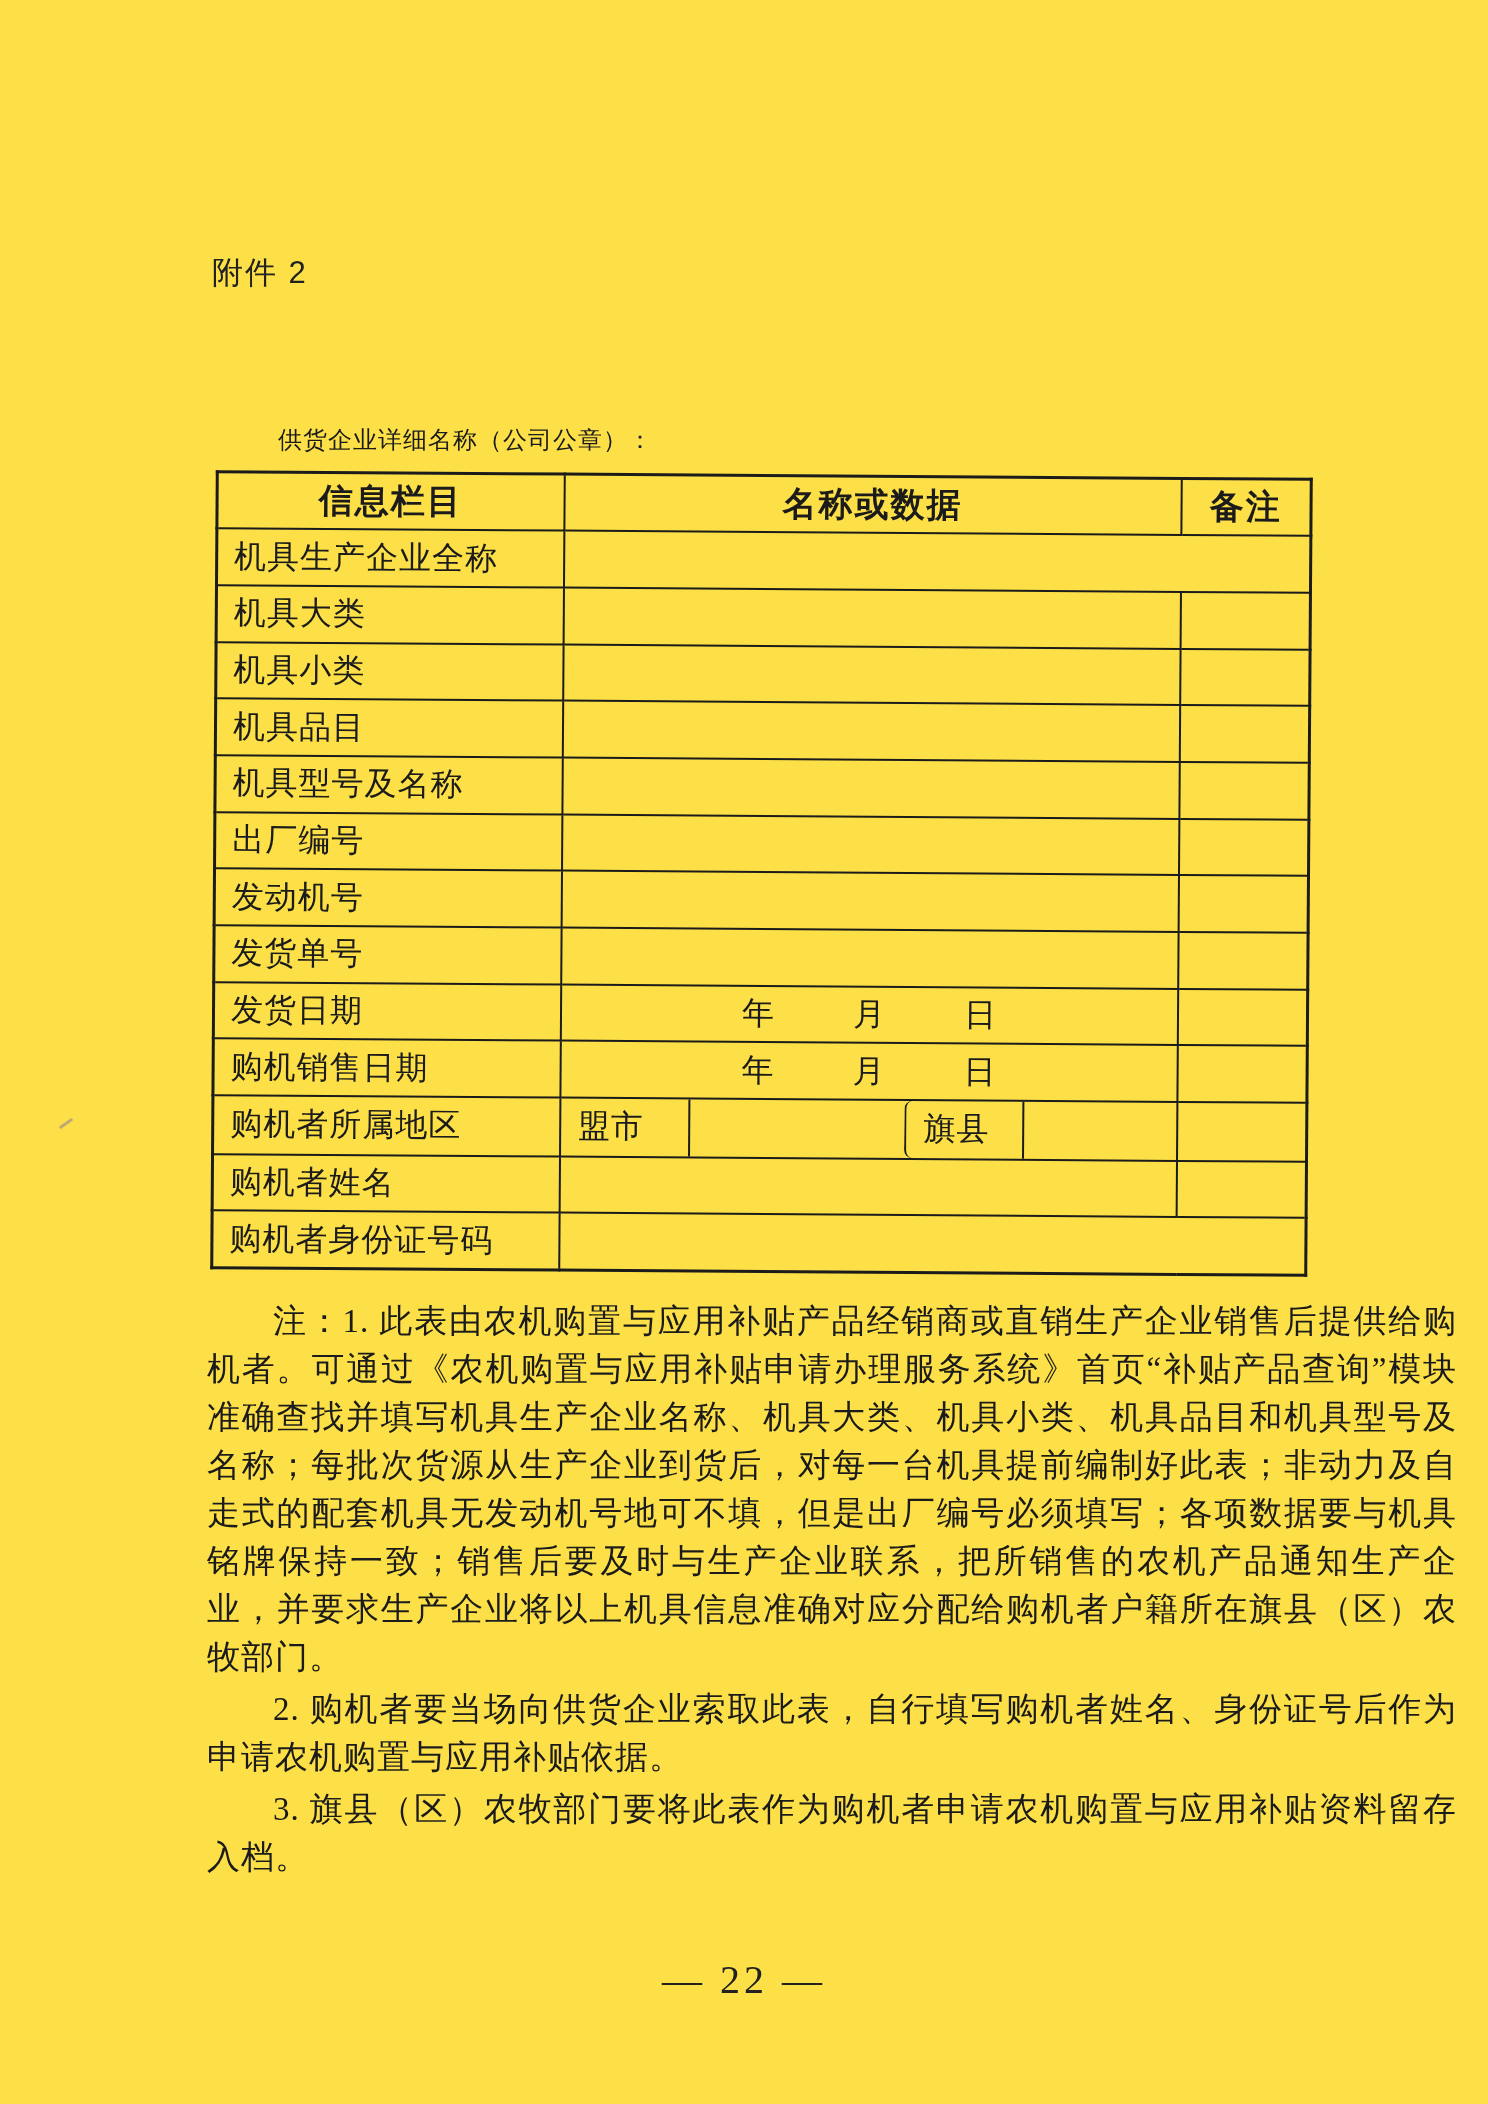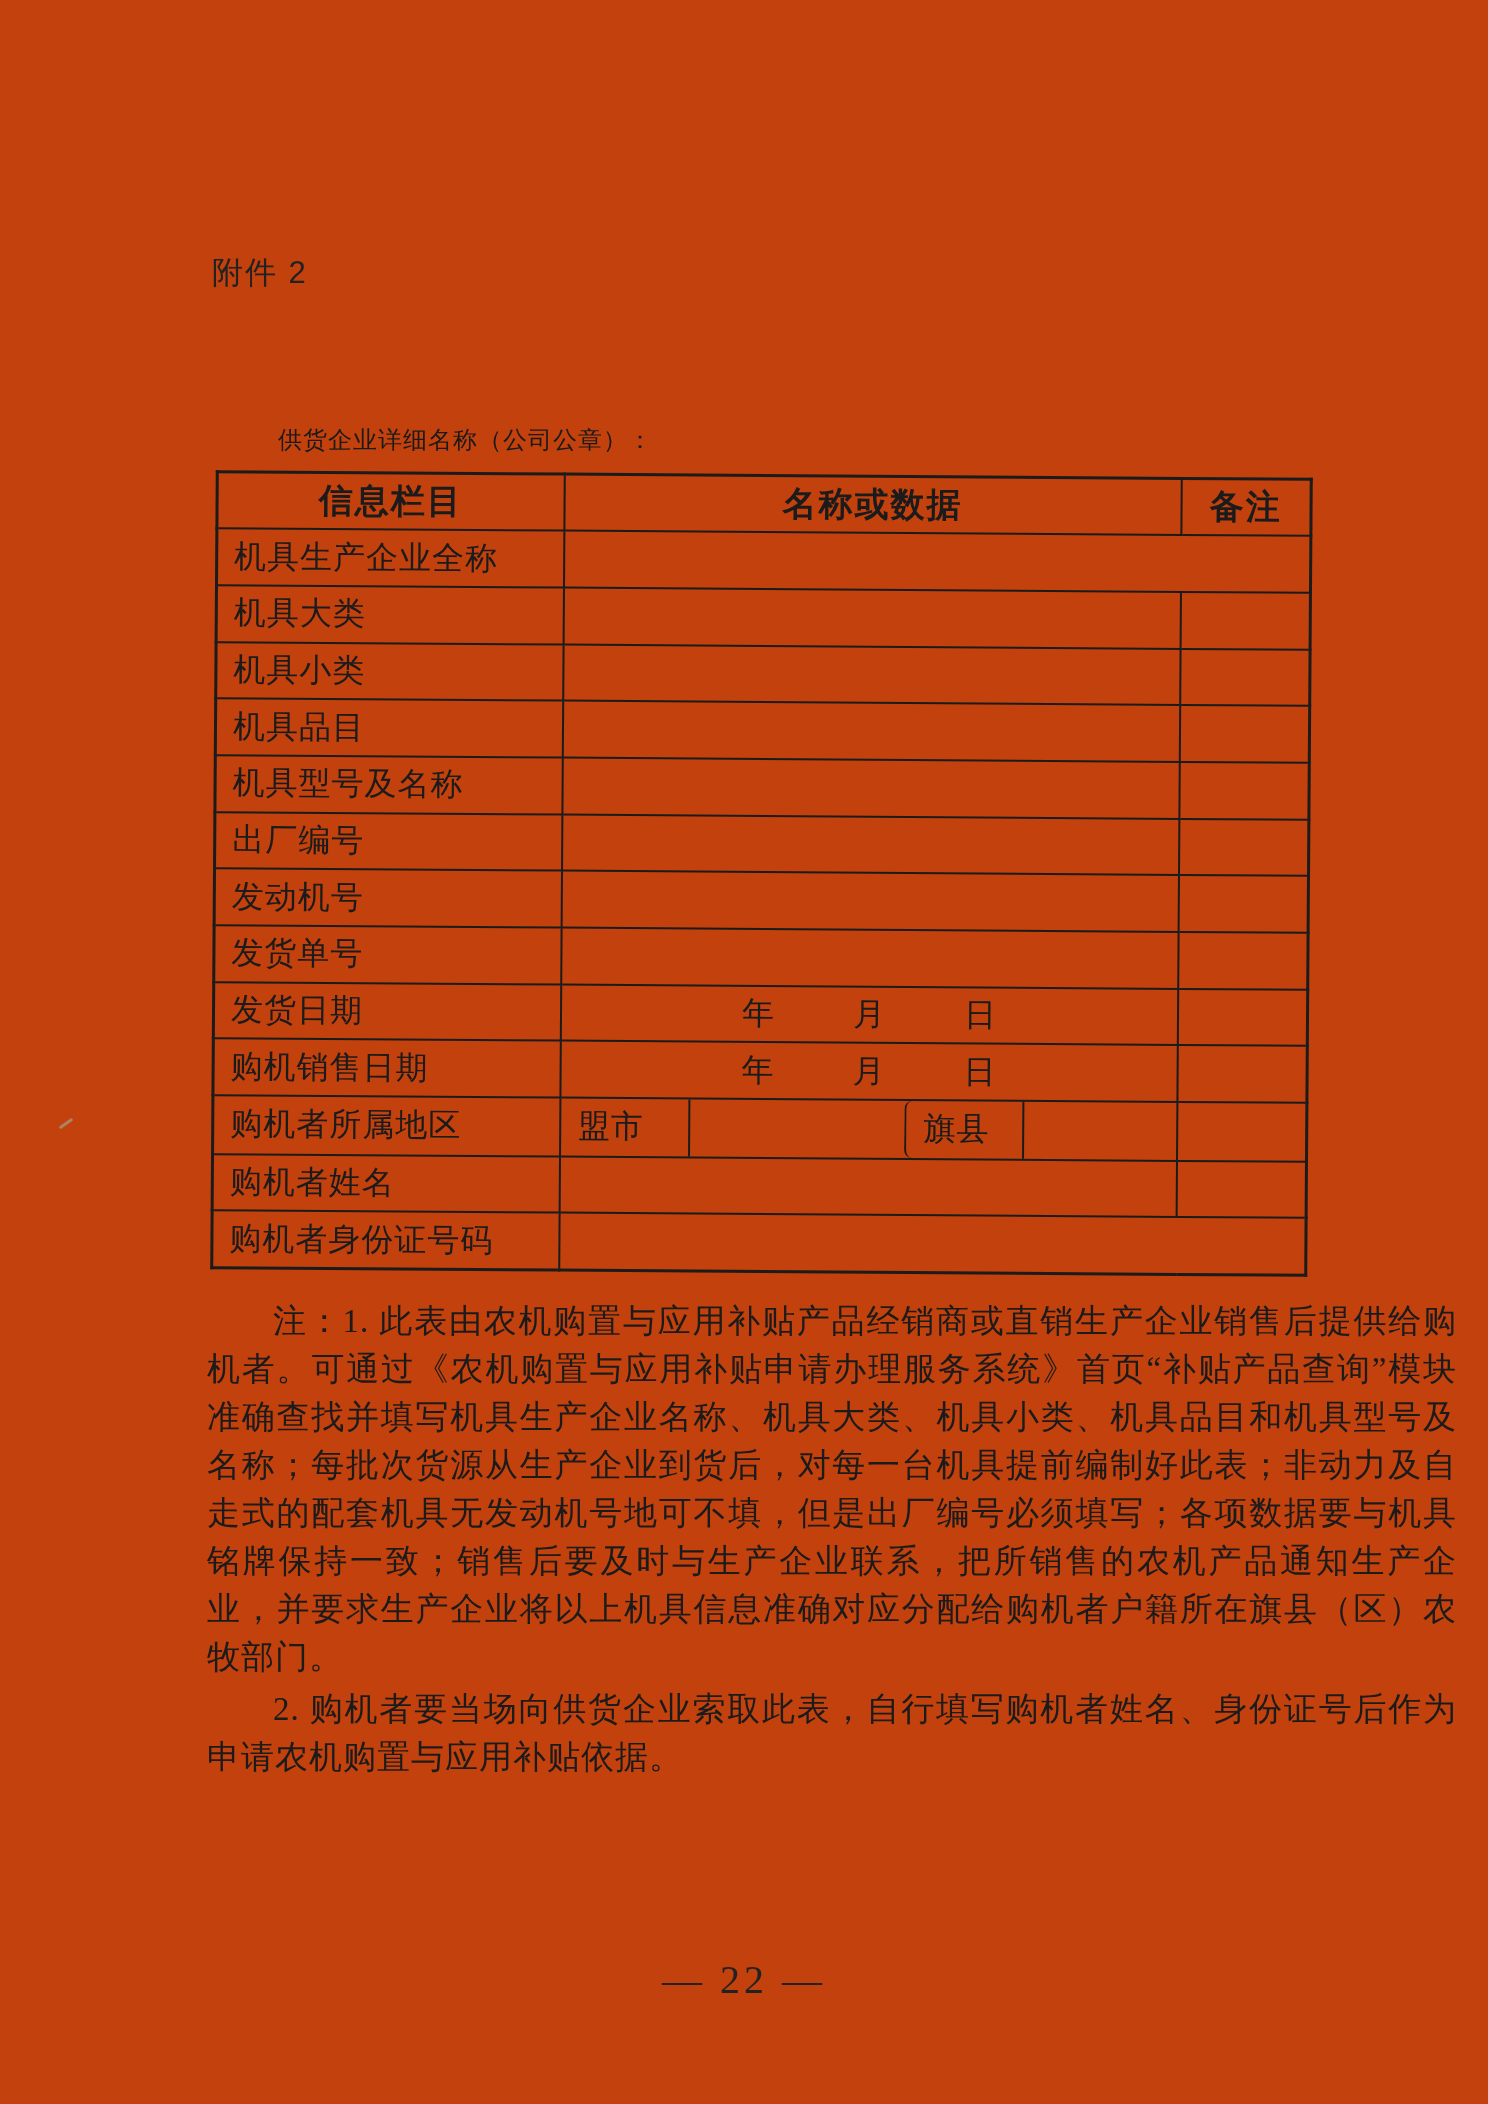--- a/index.html
+++ b/index.html
@@ -2,21 +2,21 @@
 <html><head>
 <meta charset="utf-8">
 <style>
   * { margin: 0; padding: 0; box-sizing: border-box; }
   html, body { background: #e8e8e8; }
   .page {
     position: relative;
     width: 1488px;
     height: 2104px;
     margin: 0 auto;
-    background: #c2410c;
+    background: #fde047;
     overflow: hidden;
     color: #1b1b1b;
     font-family: "Liberation Serif", "DejaVu Serif", serif;
   }
   .attachment {
     position: absolute;
     left: 212px;
     top: 252px;
     font-size: 31px;
     font-family: "Liberation Sans", "DejaVu Sans", sans-serif;
@@ -243,19 +243,20 @@
         <tr>
           <td class="label-cell">购机者身份证号码</td>
           <td class="value-cell" colspan="2"></td>
         </tr>
       </tbody>
   </table>
 
   <div class="notes">
     <p>注：1. 此表由农机购置与应用补贴产品经销商或直销生产企业销售后提供给购机者。可通过《农机购置与应用补贴申请办理服务系统》首页“补贴产品查询”模块准确查找并填写机具生产企业名称、机具大类、机具小类、机具品目和机具型号及名称；每批次货源从生产企业到货后，对每一台机具提前编制好此表；非动力及自走式的配套机具无发动机号地可不填，但是出厂编号必须填写；各项数据要与机具铭牌保持一致；销售后要及时与生产企业联系，把所销售的农机产品通知生产企业，并要求生产企业将以上机具信息准确对应分配给购机者户籍所在旗县（区）农牧部门。</p>
     <p>2. 购机者要当场向供货企业索取此表，自行填写购机者姓名、身份证号后作为申请农机购置与应用补贴依据。</p>
+    <p>3. 旗县（区）农牧部门要将此表作为购机者申请农机购置与应用补贴资料留存入档。</p>
   </div>
 
   <div class="page-number">— 22 —</div>
 
   <div class="scan-mark"></div>
 
 </div>
 
 </body></html>

